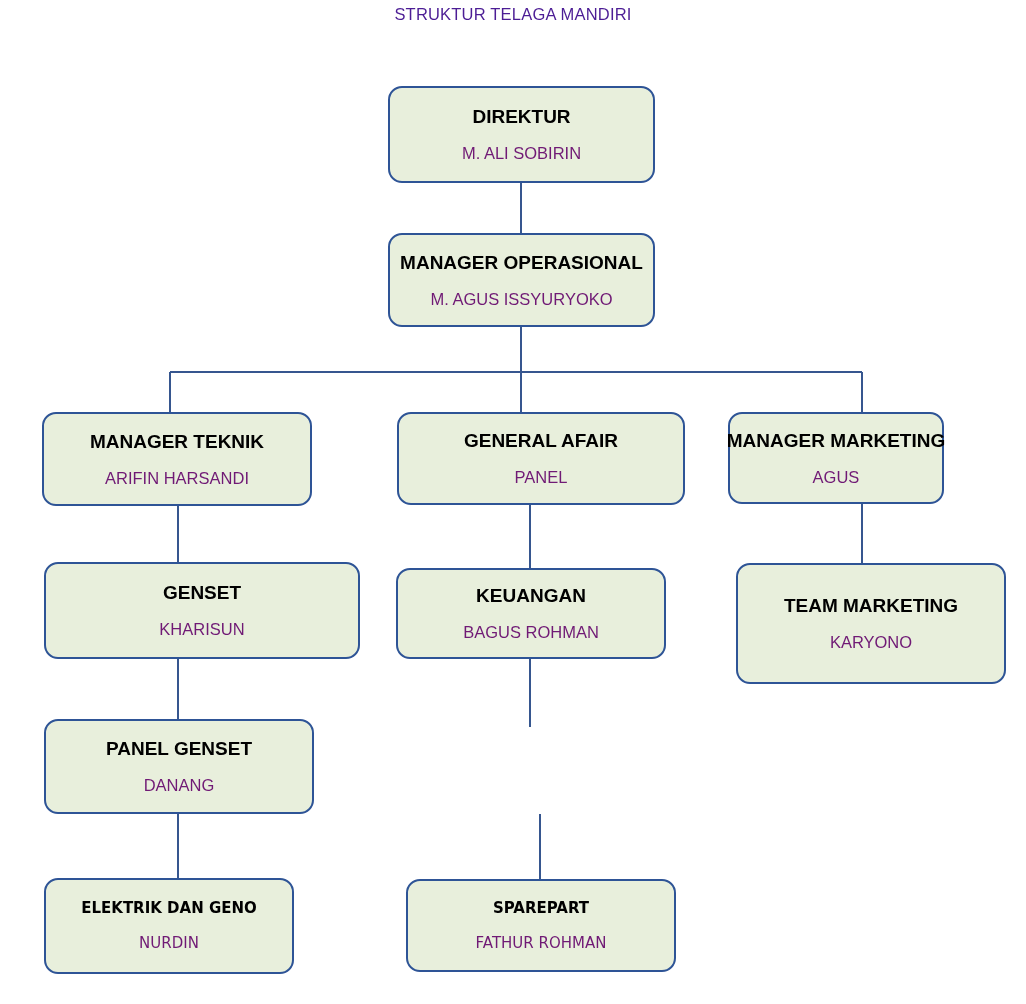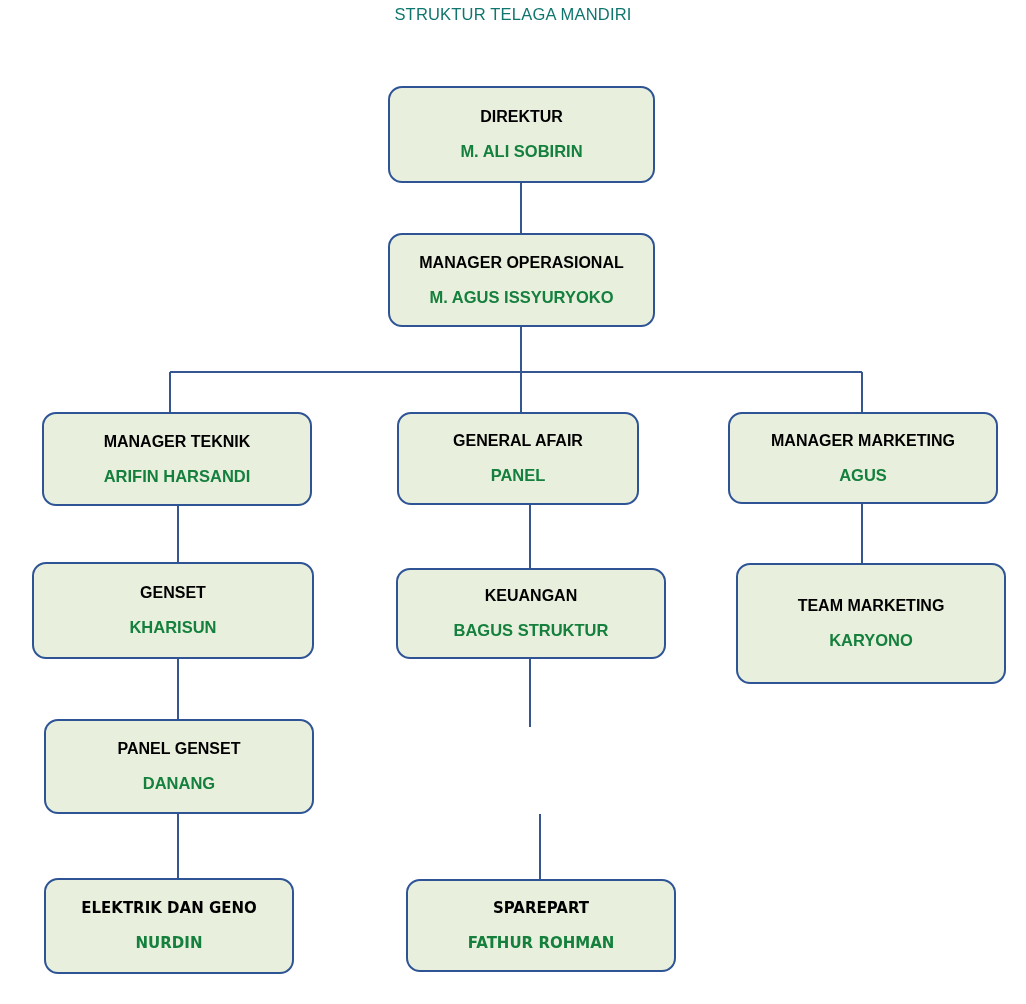--- a/index.html
+++ b/index.html
@@ -19,21 +19,21 @@
 
   
   #chart-title {
     position: absolute;
     left: 0;
     top: 5px;
     width: 1026px;
     text-align: center;
     font-size: 16.5px;
     font-weight: 400;
-    color: #0f766e;
+    color: #4c1d95;
     letter-spacing: 0.2px;
     white-space: nowrap;
   }
 
   
   #connector-layer {
     position: absolute;
     left: 0;
     top: 0;
     width: 1026px;
@@ -50,30 +50,30 @@
     border-radius: 14px;
     display: flex;
     flex-direction: column;
     align-items: center;
     justify-content: center;
     text-align: center;
     padding: 4px 8px;
     z-index: 2;
   }
   .node .role {
-    font-size: 16px;
+    font-size: 19px;
     font-weight: bold;
     color: #000000;
     line-height: 1.25;
     white-space: nowrap;
   }
   .node .person {
     font-size: 16.5px;
-    font-weight: 700;
-    color: #15803d;
+    font-weight: 400;
+    color: #701a75;
     line-height: 1.25;
     margin-top: 14px;
     white-space: nowrap;
   }
   
   .node.alt-face .role,
   .node.alt-face .person {
     font-family: "DejaVu Sans", sans-serif;
     font-size: 15px;
   }
@@ -119,38 +119,38 @@
   <div class="node" style="left:388px; top:233px; width:267px; height:94px;">
     <div class="role">MANAGER OPERASIONAL</div>
     <div class="person">M. AGUS ISSYURYOKO</div>
   </div>
 
   <div class="node" style="left:42px; top:412px; width:270px; height:94px;text-align:center;">
     <div class="role">MANAGER TEKNIK</div>
     <div class="person">ARIFIN HARSANDI</div>
   </div>
 
-  <div class="node" style="left:397px; top:412px; width:242px; height:93px;">
+  <div class="node" style="left:397px; top:412px; width:288px; height:93px;">
     <div class="role">GENERAL AFAIR</div>
     <div class="person">PANEL</div>
   </div>
 
-  <div class="node" style="left:728px; top:412px; width:270px; height:92px;">
+  <div class="node" style="left:728px; top:412px; width:216px; height:92px;">
     <div class="role">MANAGER MARKETING</div>
     <div class="person">AGUS</div>
   </div>
 
-  <div class="node" style="left:32px; top:562px; width:282px; height:97px;">
+  <div class="node" style="left:44px; top:562px; width:316px; height:97px;">
     <div class="role">GENSET</div>
     <div class="person">KHARISUN</div>
   </div>
 
   <div class="node" style="left:396px; top:568px; width:270px; height:91px;">
     <div class="role">KEUANGAN</div>
-    <div class="person">BAGUS STRUKTUR</div>
+    <div class="person">BAGUS ROHMAN</div>
   </div>
 
   <div class="node" style="left:688px; top:563px; width:270px; height:121px;margin-left:48px;">
     <div class="role">TEAM MARKETING</div>
     <div class="person">KARYONO</div>
   </div>
 
   <div class="node" style="left:44px; top:719px; width:270px; height:95px;">
     <div class="role">PANEL GENSET</div>
     <div class="person">DANANG</div>

